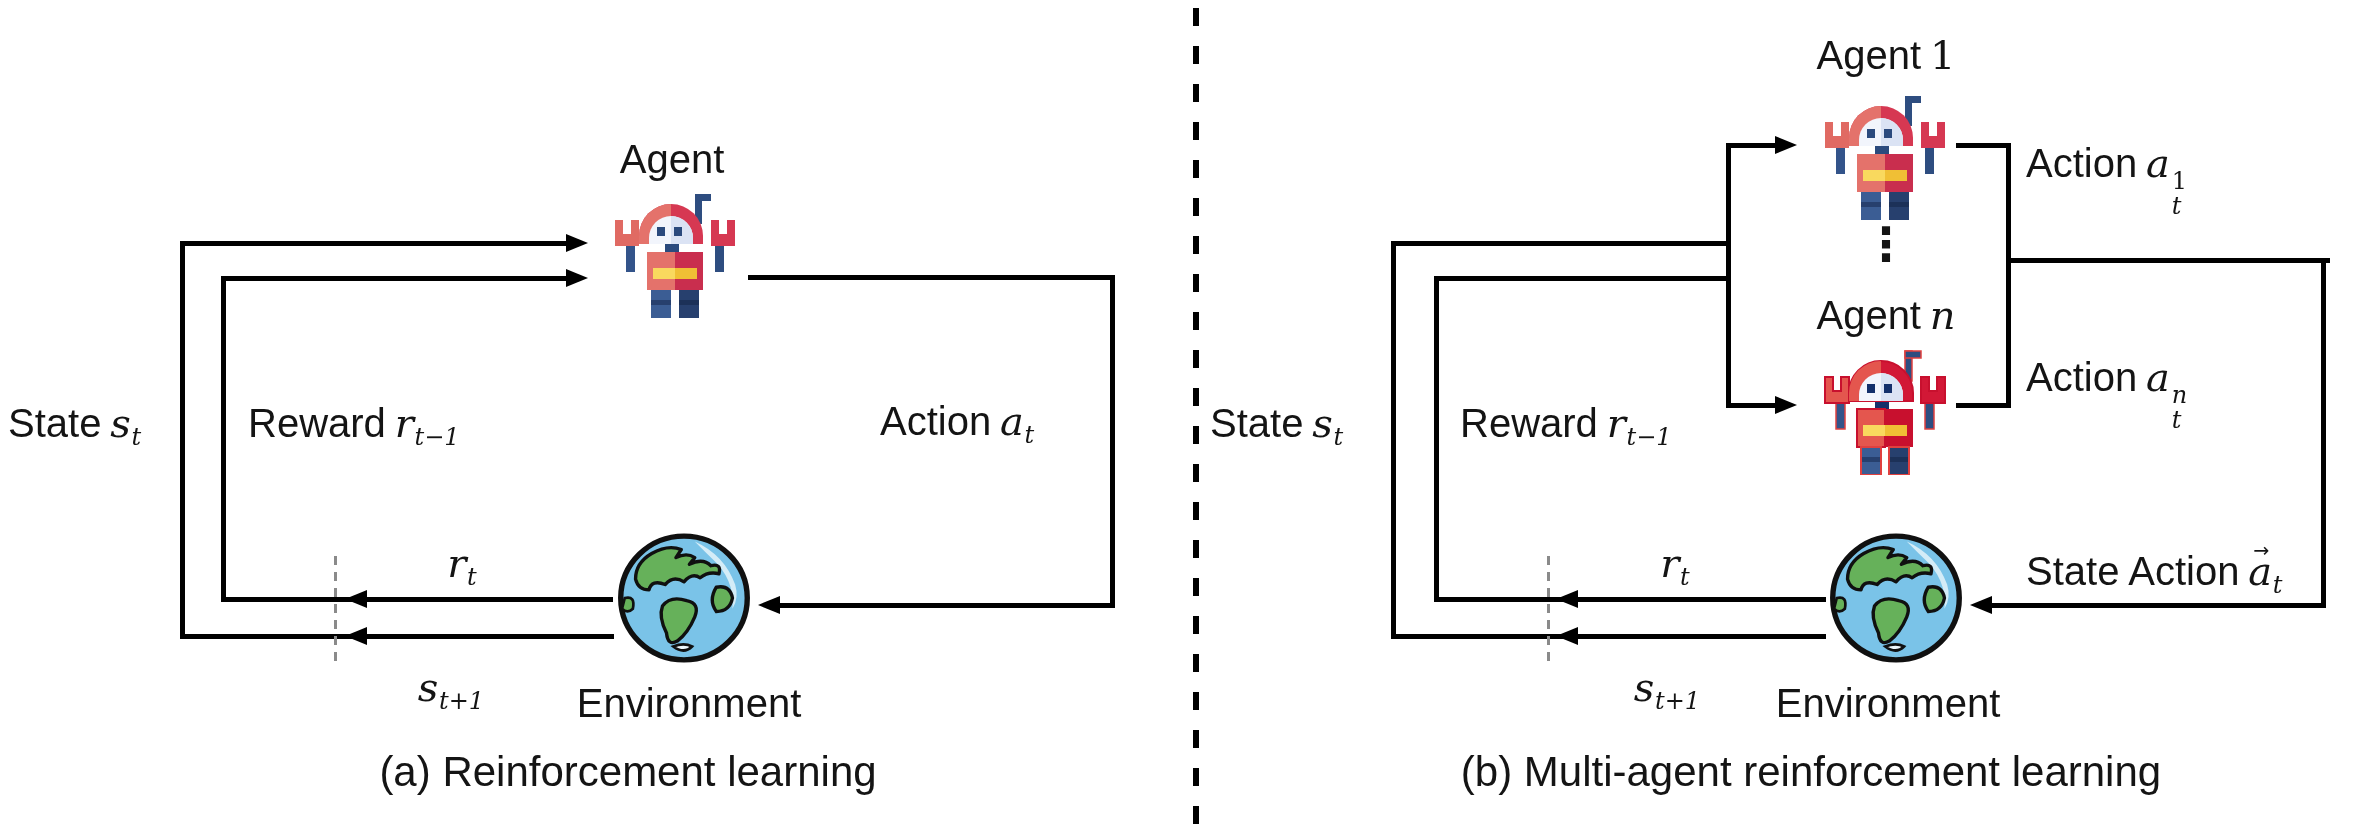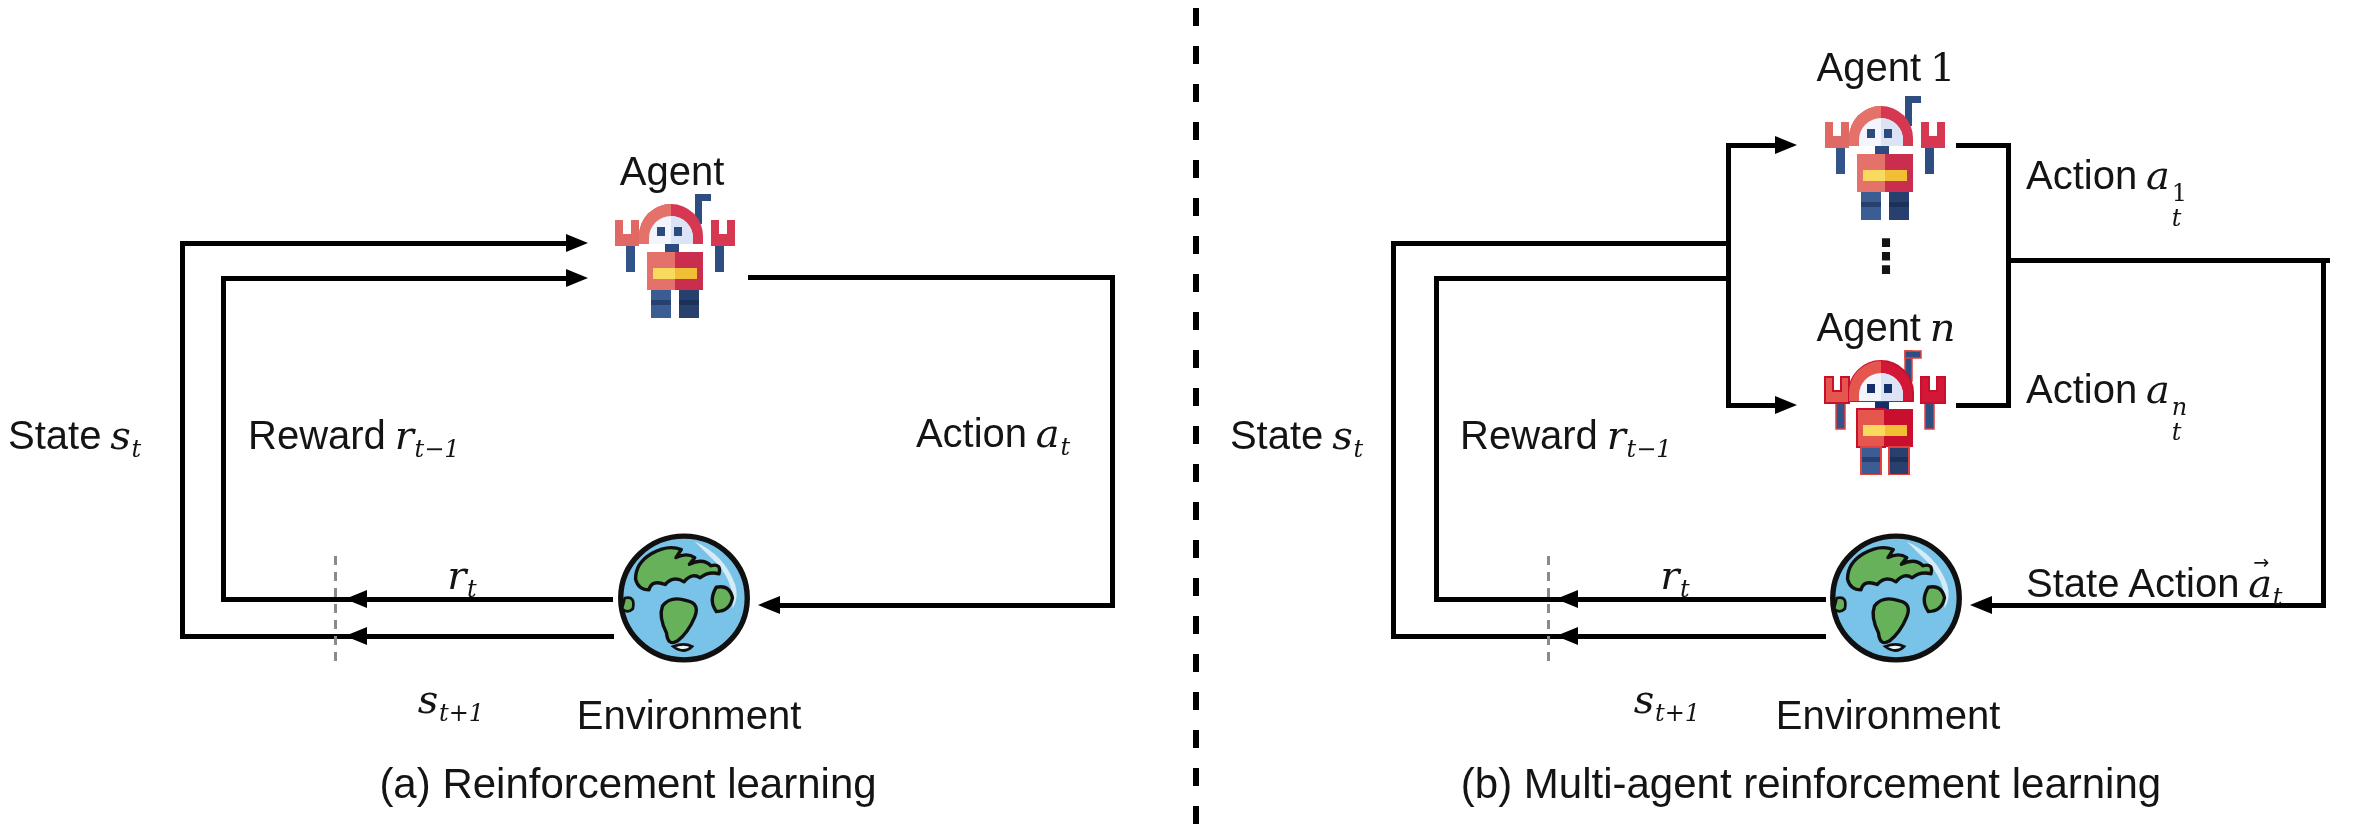--- a/index.html
+++ b/index.html
@@ -11,24 +11,24 @@
   .ah-right{position:absolute;width:0;height:0;
             border-top:9px solid transparent;border-bottom:9px solid transparent;
             border-left:22px solid #000;}
   .ah-left{position:absolute;width:0;height:0;
            border-top:9px solid transparent;border-bottom:9px solid transparent;
            border-right:22px solid #000;}
   .dashv{position:absolute;width:3px;
          background:repeating-linear-gradient(to bottom,#8a8a8a 0 9px,transparent 9px 16px);}
   .divider{position:absolute;width:6px;
            background:repeating-linear-gradient(to bottom,#000 0 18px,transparent 18px 38px);}
-  .lbl{position:absolute;font-size:40px;line-height:1.15;white-space:nowrap;color:#141414;margin-top:12px;}
+  .lbl{position:absolute;font-size:40px;line-height:1.15;white-space:nowrap;color:#141414;}
   .cap{font-size:42px;}
   .c{text-align:center;}
-  .r{text-align:center;}
+  .r{text-align:left;}
   .mv{font-family:"DejaVu Serif", serif;font-style:italic;}
   .ml{margin-left:0.22em;}
   .msub{font-family:"DejaVu Serif", serif;font-style:italic;font-size:0.60em;
         vertical-align:-0.32em;margin-left:0.03em;}
   .stack{display:inline-flex;flex-direction:column;align-items:flex-start;
          font-size:0.60em;line-height:1.02;vertical-align:-0.52em;
          font-family:"DejaVu Serif", serif;margin-left:2px;}
   .stack .it{font-style:italic;}
   .stack .up{font-style:normal;}
   .vecwrap{position:relative;display:inline-block;}

